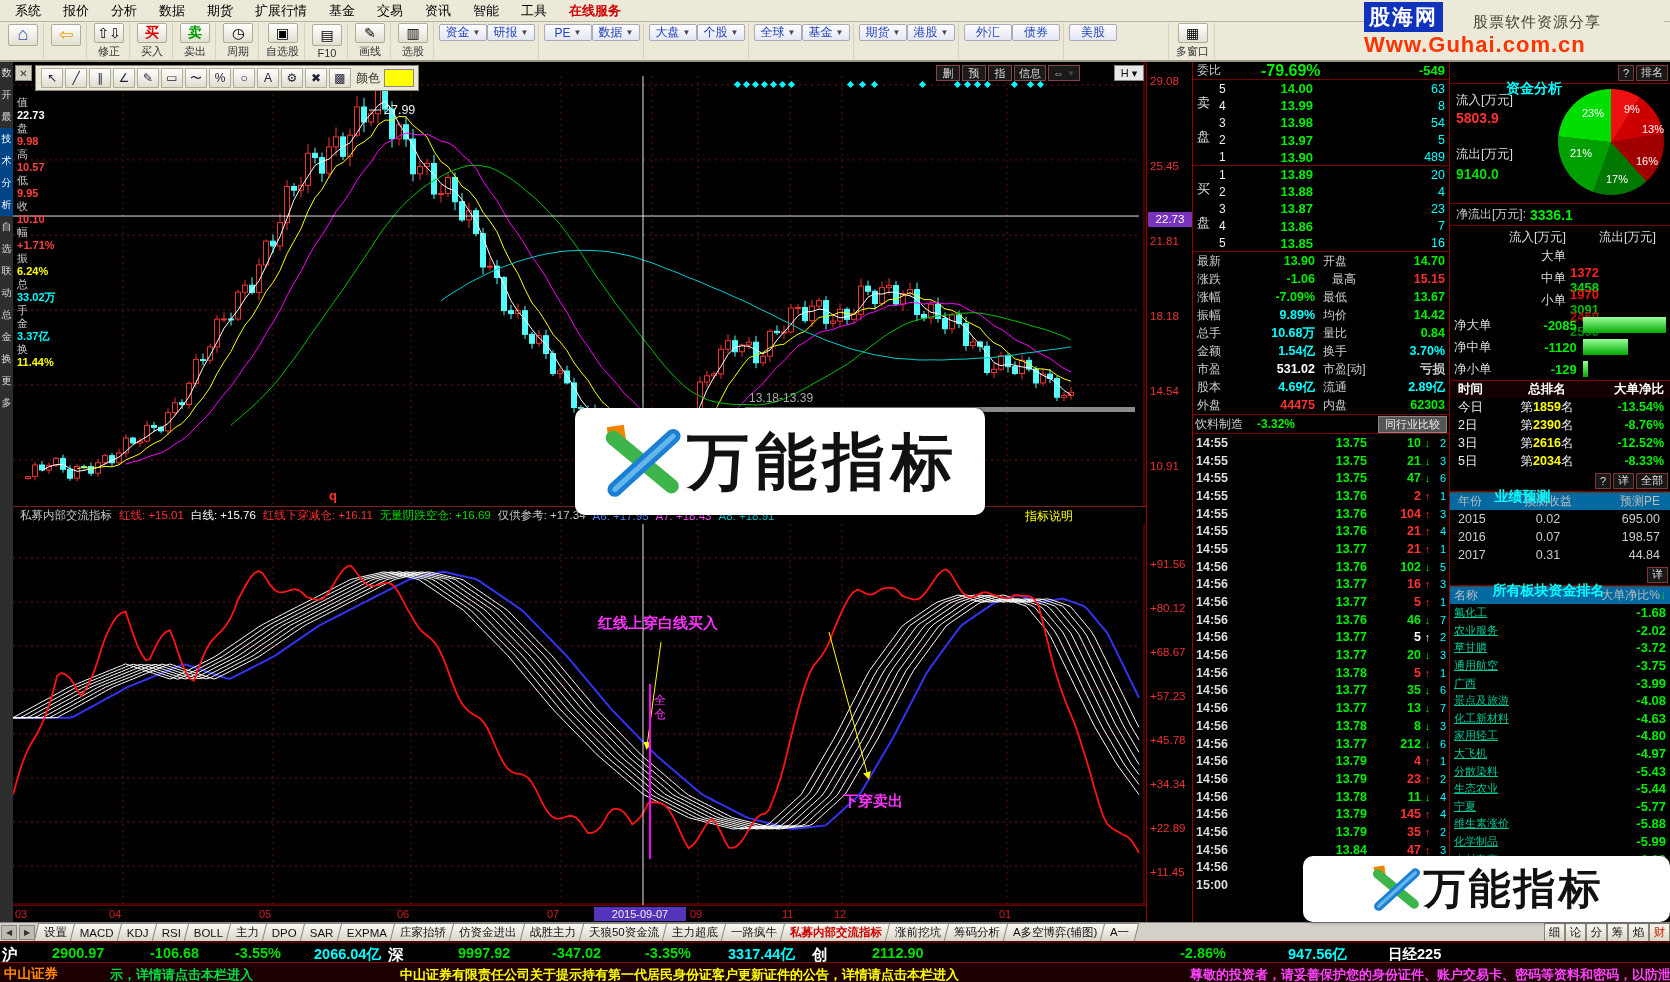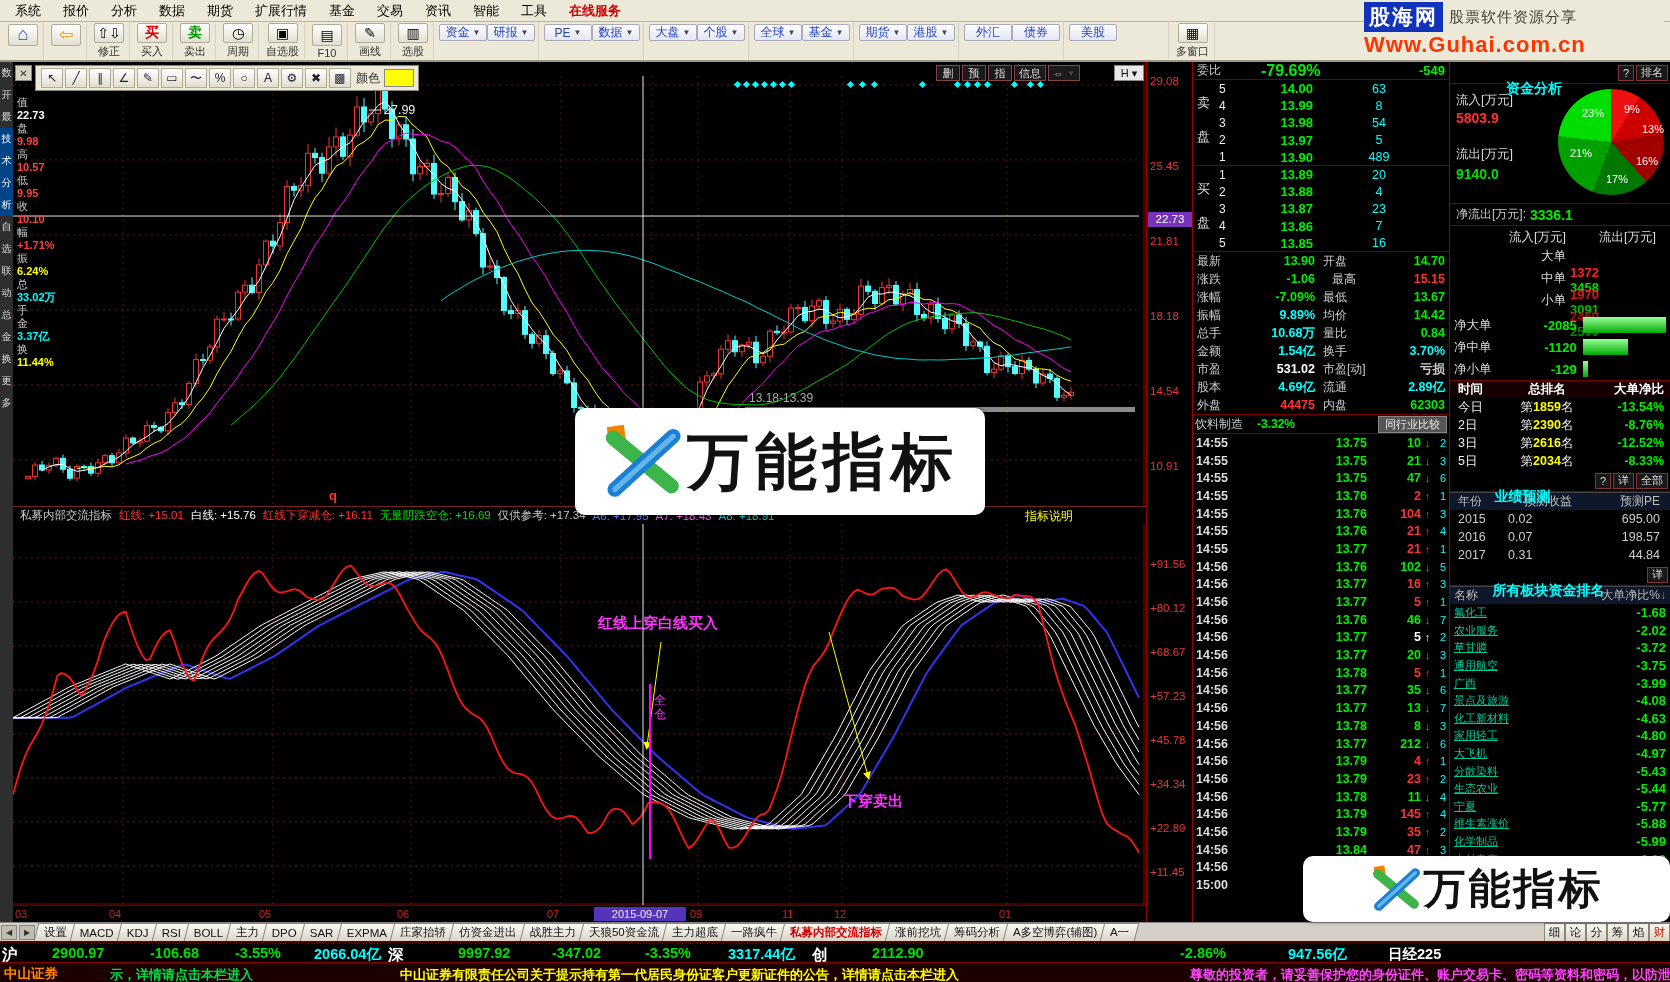--- a/index.html
+++ b/index.html
@@ -17,21 +17,21 @@
   .tgroup{display:flex;flex-direction:column;align-items:center;justify-content:center;margin:0 1px;
           border-right:1px solid #d6d2c2;padding:0 5px;}
   .tbtn-icon{width:30px;height:22px;border:1px solid #b0ac9a;background:linear-gradient(#fff,#e2dfd0);
              display:flex;align-items:center;justify-content:center;font-size:14px;border-radius:2px;}
   .tlabel{font-size:11px;color:#333;margin-top:1px;white-space:nowrap;}
   .tgroup2{display:flex;flex-direction:row;justify-content:center;margin:0 1px;border-right:1px solid #d6d2c2;padding:0 3px;}
   .tbtn-small{min-width:48px;height:17px;border:1px solid #aab;background:linear-gradient(#fdfdff,#e4e6f2);
               color:#2244bb;font-size:12px;display:flex;align-items:center;justify-content:center;margin:1px 0;border-radius:2px;white-space:nowrap;}
   .dd{font-size:8px;color:#445;margin-left:3px;}
   #brand{right:6px;top:2px;width:300px;height:58px;background:#ece9d8;}
-  #brand-top{display:flex;align-items:center;}
+  #brand-top{display:flex;align-items:flex-end;gap:24px;}
   #brand-site{background:#1133bb;color:#fff;font-weight:bold;font-size:21px;padding:1px 5px;letter-spacing:2px;}
   #brand-tag{color:#443;font-size:15px;margin-left:6px;letter-spacing:1px;}
   #brand-url{color:#f30;font-weight:bold;font-size:22px;letter-spacing:1px;}
   
   #lstrip{left:0;top:62px;width:13px;height:860px;background:#2e2e2e;display:flex;flex-direction:column;}
   .stripc{width:13px;height:22px;color:#ddd;font-size:10px;text-align:center;line-height:22px;}
   .stripc.on{background:#004488;color:#fff;}
   
   #chartcol{left:13px;top:62px;width:1133px;height:860px;background:#000;}
   #drawbar{left:22px;top:3px;height:26px;background:#ece9d8;border:1px solid #8a8677;display:flex;align-items:center;padding:0 4px;z-index:5;}
@@ -67,21 +67,21 @@
   #panelB{left:1450px;top:62px;width:220px;height:860px;background:#000;overflow:hidden;}
   .ptitle{height:26px;color:#fff;font-weight:bold;font-size:19px;padding-left:10px;line-height:24px;border-bottom:1px solid #770000;white-space:nowrap;}
   .row{display:flex;align-items:center;}
   #weibi{height:18px;border-bottom:1px solid #770000;padding:0 4px;}
   .glabel{color:#cccccc;font-size:12px;}
   .qblock{position:relative;height:86px;border-bottom:1px solid #770000;}
   .sidechar{position:absolute;left:4px;color:#ddd;font-size:13px;}
   .qrow{display:flex;height:17.2px;align-items:center;padding-left:26px;}
   .qlvl{width:16px;color:#eee;font-size:12px;}
   .qprice{width:78px;text-align:right;font-weight:bold;font-size:13px;}
-  .qvol{flex:1;text-align:center;color:#00ffff;font-size:12.5px;padding-right:4px;}
+  .qvol{flex:1;text-align:right;color:#00ffff;font-size:12.5px;padding-right:4px;}
   .srow{display:flex;height:18px;align-items:center;padding:0 4px;}
   .sl{color:#cccccc;font-size:12px;}
   .sv{font-weight:bold;font-size:12.5px;text-align:right;}
   #industry{height:20px;border-top:1px solid #770000;border-bottom:1px solid #770000;display:flex;align-items:center;padding:0 2px;}
   #indu-btn{margin-left:auto;background:#555;color:#eee;border:1px solid #888;font-size:11px;height:17px;
             padding:0 6px;display:flex;align-items:center;}
   .trow{display:flex;height:17.7px;align-items:center;padding:0 3px;}
   .tt{width:46px;color:#dddddd;font-size:12.5px;font-weight:bold;}
   .tp{flex:1;text-align:right;font-size:12.5px;font-weight:bold;}
   .tv{width:54px;text-align:right;font-size:12.5px;font-weight:bold;}
@@ -106,24 +106,24 @@
   .nlab{width:52px;color:#dddddd;font-size:12.5px;}
   .nval{width:72px;text-align:right;color:#00ee00;font-weight:bold;font-size:13px;}
   .nbarbox{width:84px;height:16px;margin-left:6px;}
   .nbar{height:16px;background:linear-gradient(#9f9,#0a0);}
   #rankhdr{height:18px;display:flex;color:#fff;font-weight:bold;font-size:12.5px;border-top:1px solid #770000;background:#140000;}
   .rkrow{height:18px;display:flex;align-items:center;font-size:12.5px;}
   .rk1{width:52px;padding-left:8px;color:#eee;}
   .rk2{width:90px;text-align:center;color:#eee;}
   .rk2 b{color:#ffff00;}
   .rk3{flex:1;text-align:right;padding-right:6px;color:#00ee00;font-weight:bold;}
-  .thead{height:18px;display:flex;background:#0f172a;color:#bbb;font-size:12px;align-items:center;border-top:1px solid #444;}
+  .thead{height:18px;display:flex;background:#0369a1;color:#bbb;font-size:12px;align-items:center;border-top:1px solid #444;}
   .fcrow{height:18px;display:flex;align-items:center;color:#cccccc;font-size:12.5px;}
   .fc1{width:58px;padding-left:8px;}
-  .fc2{width:80px;}
+  .fc2{width:80px;text-align:center;}
   .fc3{flex:1;text-align:right;padding-right:10px;}
   .secrow{height:17.6px;display:flex;align-items:center;padding:0 4px;}
   .secname{flex:1;color:#00c896;font-size:11px;text-decoration:underline;}
   .secval{color:#00ee00;font-weight:bold;font-size:13px;}
   
   #tabbar{left:0;top:922px;width:1670px;height:19px;background:#d4d0c8;border-top:1px solid #888;display:flex;align-items:flex-end;overflow:hidden;}
   .arrbtn{width:16px;height:15px;background:#c0bcb0;border:1px solid #888;font-size:8px;color:#333;
           display:flex;align-items:center;justify-content:center;margin:0 1px 1px 1px;}
   .tab{height:18px;padding:0 7px;font-size:11.5px;color:#111;background:linear-gradient(#fbfaf4,#d8d4c8);
        border:1px solid #8a8677;border-bottom:none;transform:skewX(-14deg);display:flex;align-items:center;margin-right:-3px;}

